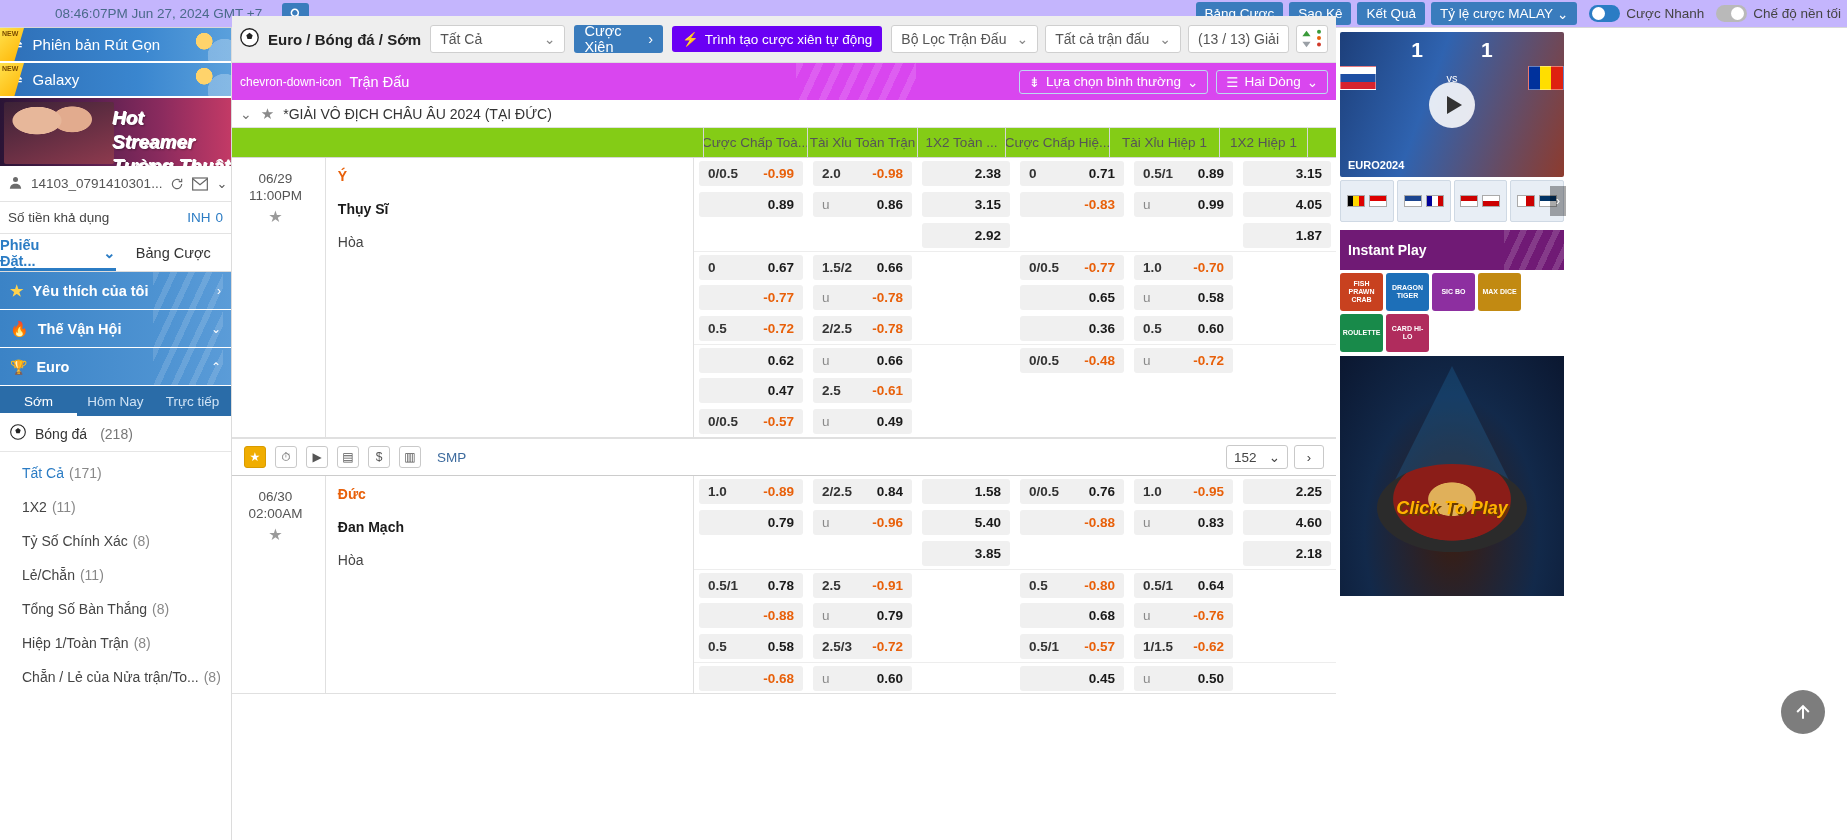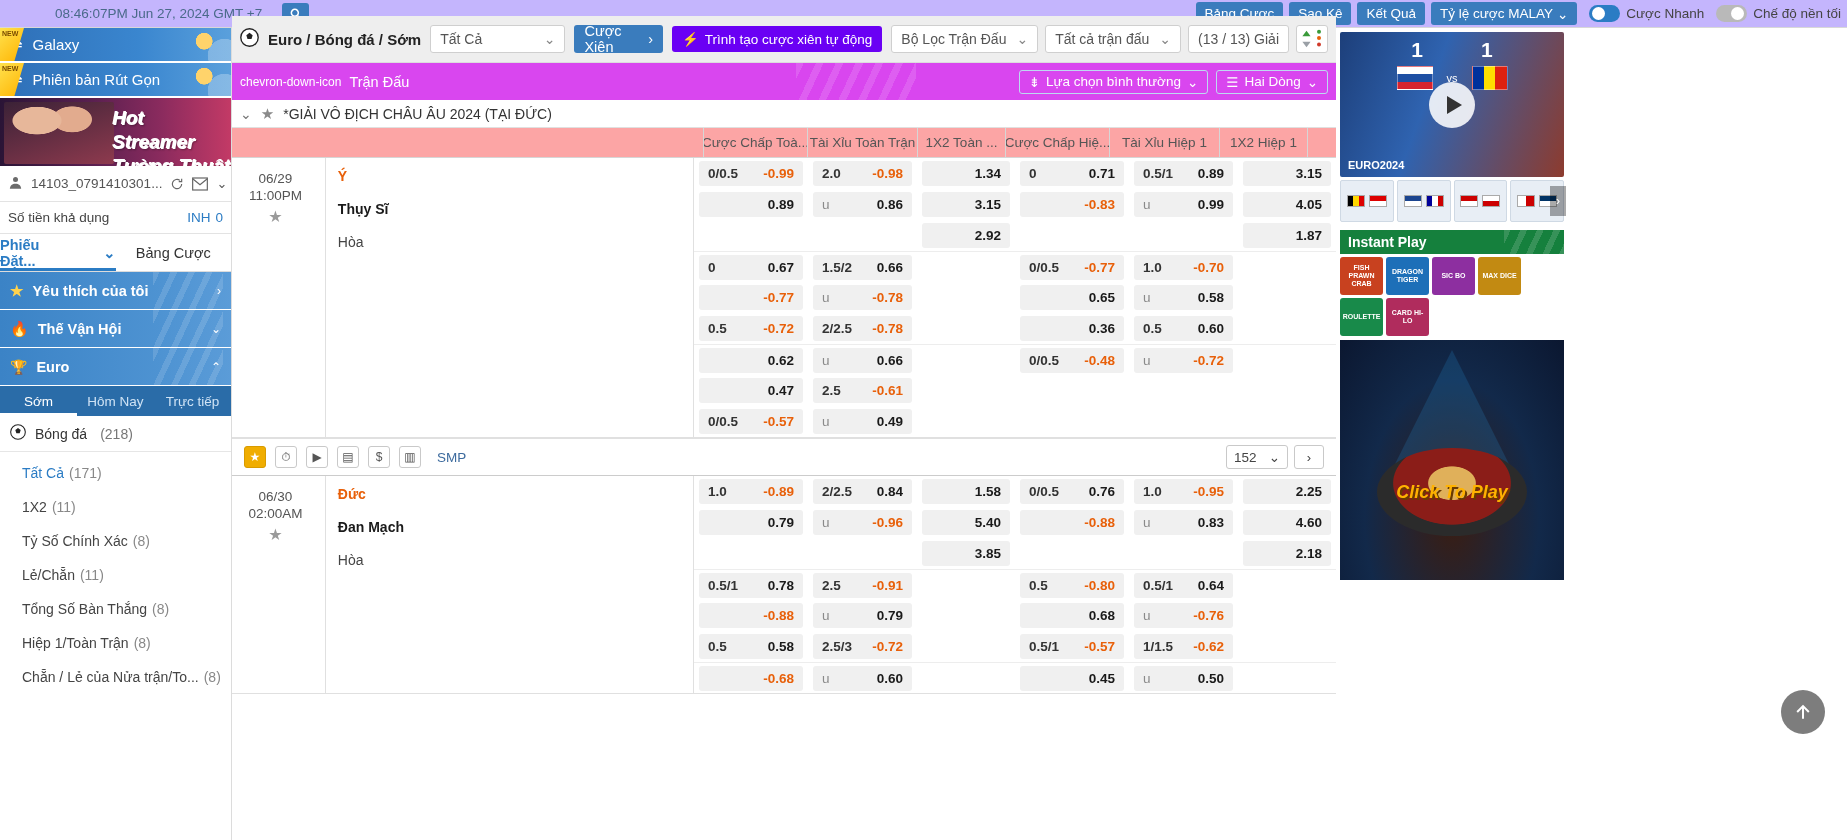--- a/index.html
+++ b/index.html
@@ -168,21 +168,21 @@
     background:repeating-linear-gradient(115deg,#ffffff22 0 7px, transparent 7px 18px);
   }
   .bluebar .lbl { font-size:14.5px; }
   .bb-right { margin-left:auto; display:flex; gap:8px; z-index:2; }
   .bb-btn {
     border:1px solid #bcd9f0; border-radius:3px; height:24px; display:flex;
     align-items:center; gap:6px; padding:0 9px; font-size:13.5px; color:#fff; cursor:pointer;
   }
 
   .colhead {
-    height:30px; display:flex; background:#fca5a5; border-bottom:1px solid #d6d6d6;
+    height:30px; display:flex; background:#84cc16; border-bottom:1px solid #d6d6d6;
     font-size:13.5px; color:#555;
   }
   .colhead .spacer { width:472px; border-right:1px solid #d6d6d6; }
   .ch {
     display:flex; align-items:center; justify-content:center;
     border-right:1px solid #d6d6d6; white-space:nowrap; overflow:hidden;
   }
   .ch.w1 { width:104px; }
   .ch.w2 { width:110px; }
   .ch.w3 { width:88px; }
@@ -247,41 +247,41 @@
   }
   .leaguehead .st { color:#8a8a8a; font-size:15px; }
 
   
   .right { position:absolute; left:1336px; top:28px; width:232px; height:812px; background:#fff; }
   .vidcard { position:relative; height:145px; margin:4px 4px 0 4px; overflow:hidden; border-radius:2px;
     background:linear-gradient(110deg,#1d3f7a 0%,#2f63b0 40%,#8d3b2e 100%); }
   .vidcard .score { position:absolute; top:6px; left:0; right:0; display:flex;
     justify-content:center; gap:58px; color:#fff; font-size:21px; font-weight:bold; }
   .vidcard .flags { position:absolute; top:34px; left:0; right:0; display:flex;
-    justify-content:center; align-items:center; gap:14px; }
+    justify-content:space-between; align-items:center; gap:14px; }
   .flag { width:36px; height:24px; border:1px solid #fff6; }
   .flag.svk { background:linear-gradient(#fff 33%, #1e4fa3 33% 66%, #d7232e 66%); }
   .flag.rou { background:linear-gradient(90deg,#00319c 33%, #ffde00 33% 66%, #de2110 66%); }
   .vidcard .vs { color:#fff; font-size:11px; }
   .playbtn {
     position:absolute; left:50%; top:50%; transform:translate(-50%,-50%);
     width:46px; height:46px; border-radius:50%; background:#ffffffdd;
     display:flex; align-items:center; justify-content:center; cursor:pointer;
   }
   .playbtn .tri { width:0;height:0;border-left:15px solid #333;border-top:9px solid transparent;border-bottom:9px solid transparent; margin-left:4px;}
   .vidcard .euro { position:absolute; left:8px; bottom:6px; color:#fff; font-size:11px; font-weight:bold; }
   .thumbs { display:flex; gap:3px; margin:3px 4px 0 4px; position:relative; }
   .thumb { flex:1; height:42px; background:#e8eef5; border:1px solid #cfd9e4; border-radius:2px;
     display:flex; align-items:center; justify-content:center; gap:4px; cursor:pointer; }
   .thumb .mini { width:18px; height:12px; border:1px solid #aaa; }
   .thumb-arrow { position:absolute; right:-2px; top:50%; transform:translateY(-50%);
     width:16px; height:30px; background:#00000055; color:#fff; display:flex;
     align-items:center; justify-content:center; cursor:pointer; font-size:12px; }
   .instant-hd {
-    margin:8px 4px 0 4px; height:24px; background:#15803d; color:#fff;
+    margin:8px 4px 0 4px; height:40px; background:#701a75; color:#fff;
     display:flex; align-items:center; padding:0 8px; font-size:14px; font-weight:bold;
     position:relative; overflow:hidden;
   }
   .instant-hd::after{ content:""; position:absolute; right:0; top:0; bottom:0; width:60px;
     background:repeating-linear-gradient(115deg,#ffffff25 0 6px, transparent 6px 15px); }
   .gamegrid { display:flex; gap:3px; margin:3px 4px 0 4px; flex-wrap:wrap; }
   .gtile { width:43px; height:38px; border-radius:3px; cursor:pointer;
     display:flex; align-items:center; justify-content:center; color:#fff;
     font-size:7px; font-weight:bold; text-align:center; line-height:8px; padding:2px; }
   .casino {
@@ -342,26 +342,26 @@
           </div>
         <span class="toggle-label">Chế độ nền tối</span>
       </div>
     </div>
   </div>
 
   <div class="sidebar">
     <div class="promo">
       <div class="ribbon-new">NEW</div>
       <span class="swap">⇌</span>
-      <span>Galaxy</span>
+      <span>Phiên bản Rút Gọn</span>
     </div>
     <div class="promo">
       <div class="ribbon-new">NEW</div>
       <span class="swap">⇌</span>
-      <span>Phiên bản Rút Gọn</span>
+      <span>Galaxy</span>
     </div>
     <div class="banner">
       <div class="ppl"></div>
       <div class="txt">
         <span>Hot Streamer</span>
         <span>Tường Thuật</span>
       </div>
     </div>
     <div class="userrow">
       <span>
@@ -564,21 +564,21 @@
               <div class="cell w1c filled">
                 <span class="hdp">0/0.5</span>
                 <span class="od neg">-0.99</span>
               </div>
               <div class="cell w2c filled">
                 <span class="hdp">2.0</span>
                 <span class="od neg">-0.98</span>
               </div>
               <div class="cell w3c filled">
                 <span class="hdp"></span>
-                <span class="od">1.34</span>
+                <span class="od">2.38</span>
               </div>
               <div class="cell w1c filled">
                 <span class="hdp">0</span>
                 <span class="od">0.71</span>
               </div>
               <div class="cell w2c filled">
                 <span class="hdp">0.5/1</span>
                 <span class="od">0.89</span>
               </div>
               <div class="cell w3c filled">

